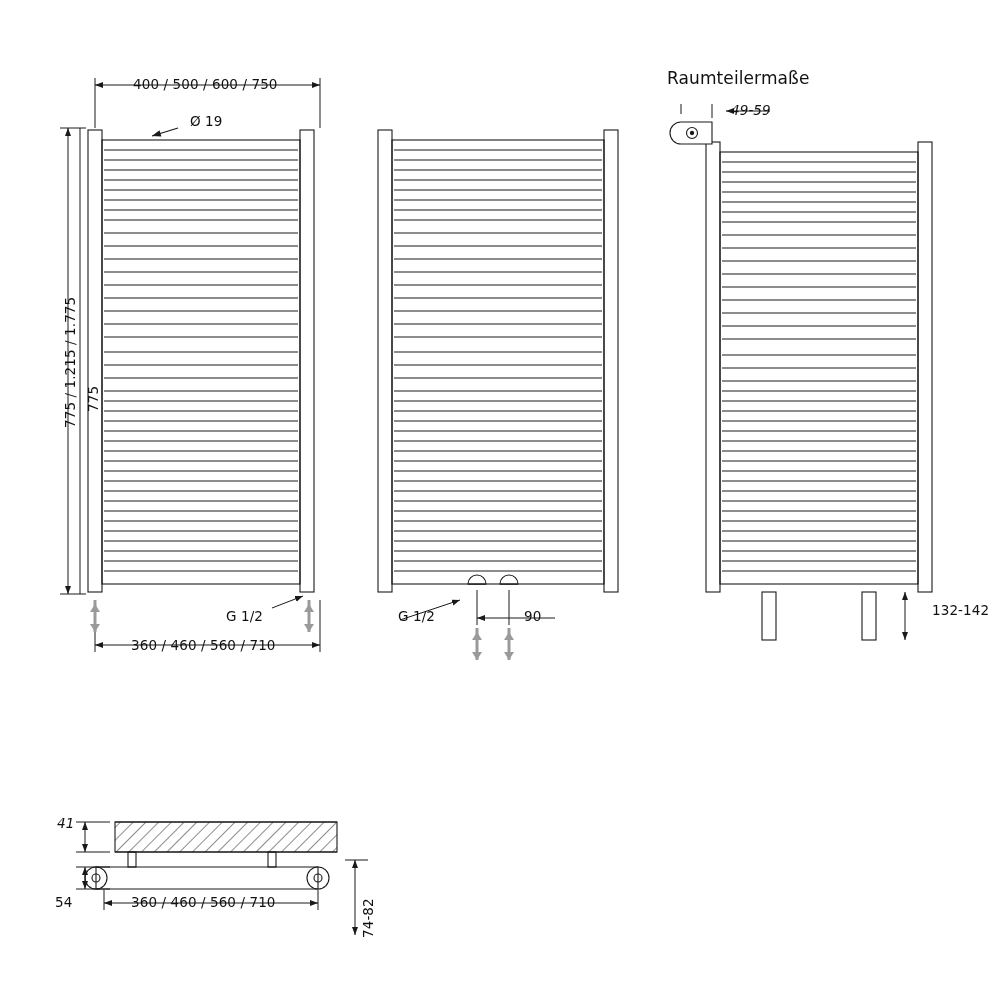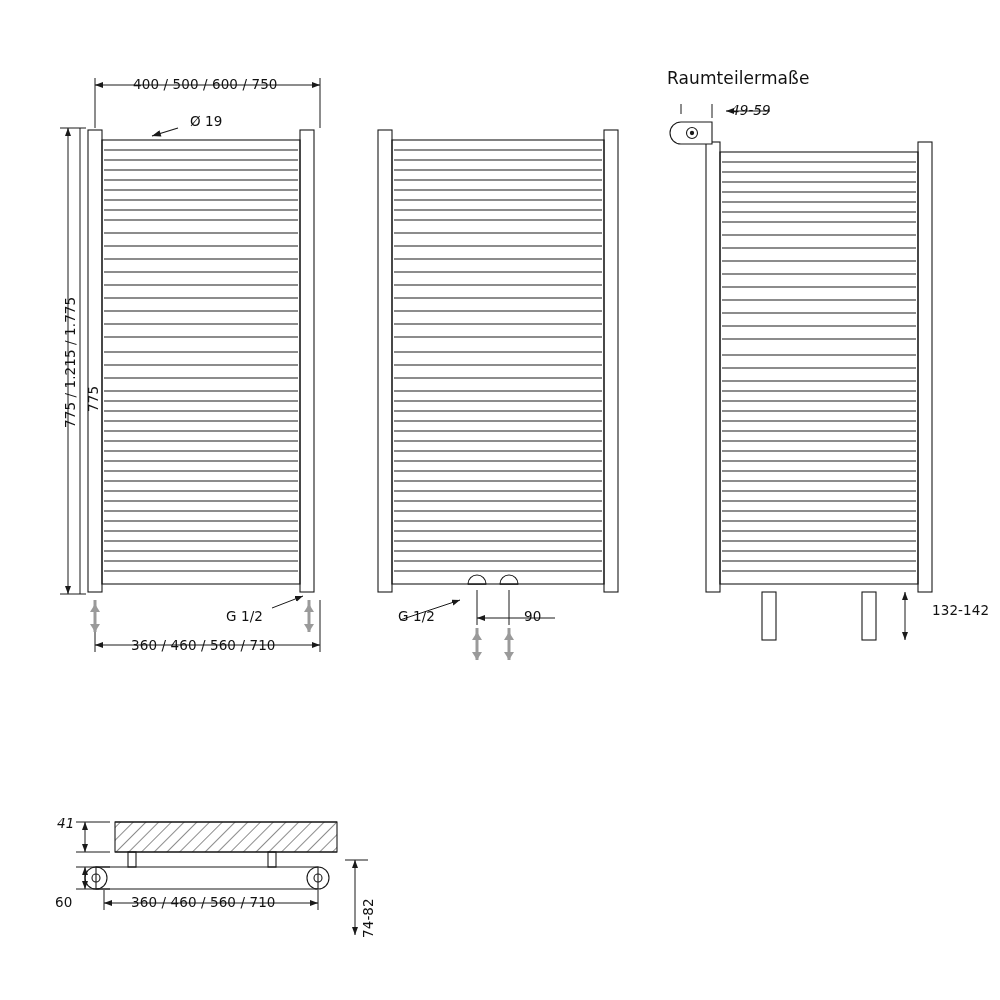--- a/index.html
+++ b/index.html
@@ -305,17 +305,17 @@
   <div class="lbl" style="left:131px; top:637px;">360 / 460 / 560 / 710</div>
 
   <div class="lbl" style="left:398px; top:608px;">G 1/2</div>
   <div class="lbl" style="left:524px; top:608px;">90</div>
 
   <div class="lbl big" style="left:667px; top:68px;">Raumteilermaße</div>
   <div class="lbl" style="left:731px; top:102px;font-style:italic;">49-59</div>
   <div class="lbl" style="left:904px; top:602px;margin-left:28px;">132-142</div>
 
   <div class="lbl" style="left:57px; top:815px;font-style:italic;">41</div>
-  <div class="lbl" style="left:55px; top:894px;">60</div>
+  <div class="lbl" style="left:55px; top:894px;">54</div>
   <div class="lbl" style="left:131px; top:894px;">360 / 460 / 560 / 710</div>
   <div class="lbl rot" style="left:360px; top:938px;">74-82</div>
 
 </div>
 
 </body></html>

